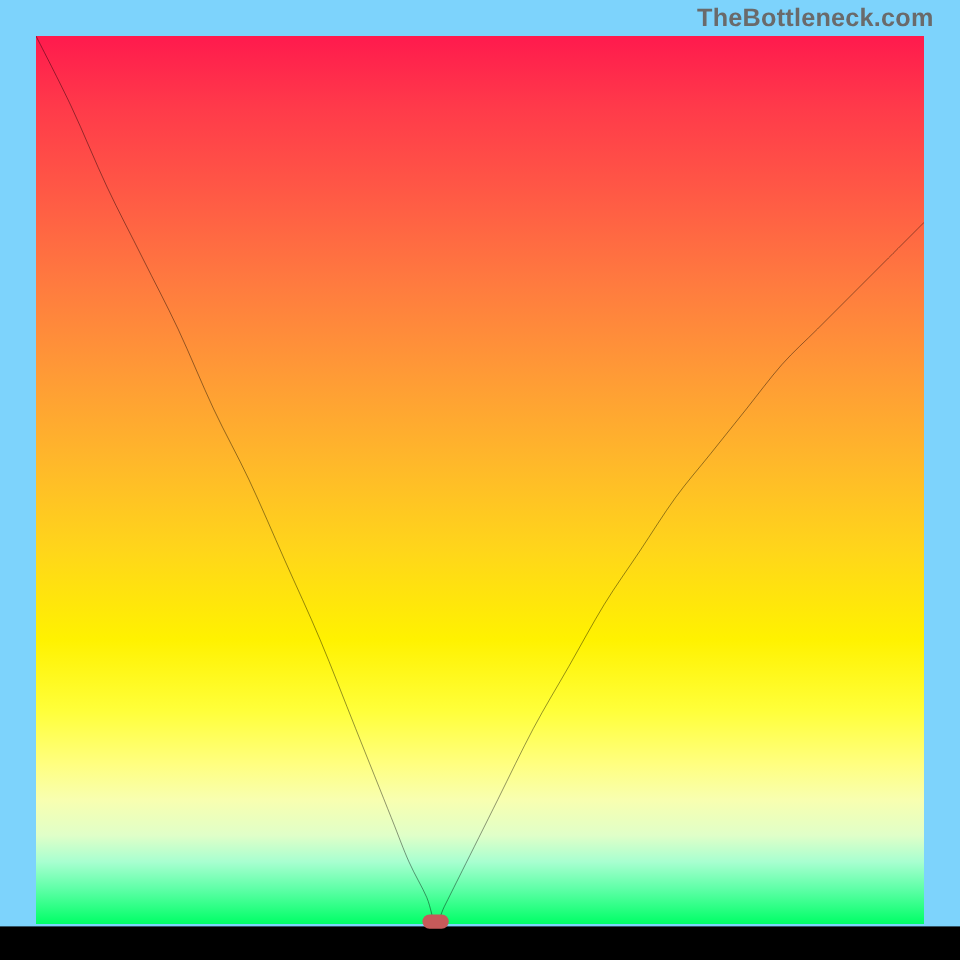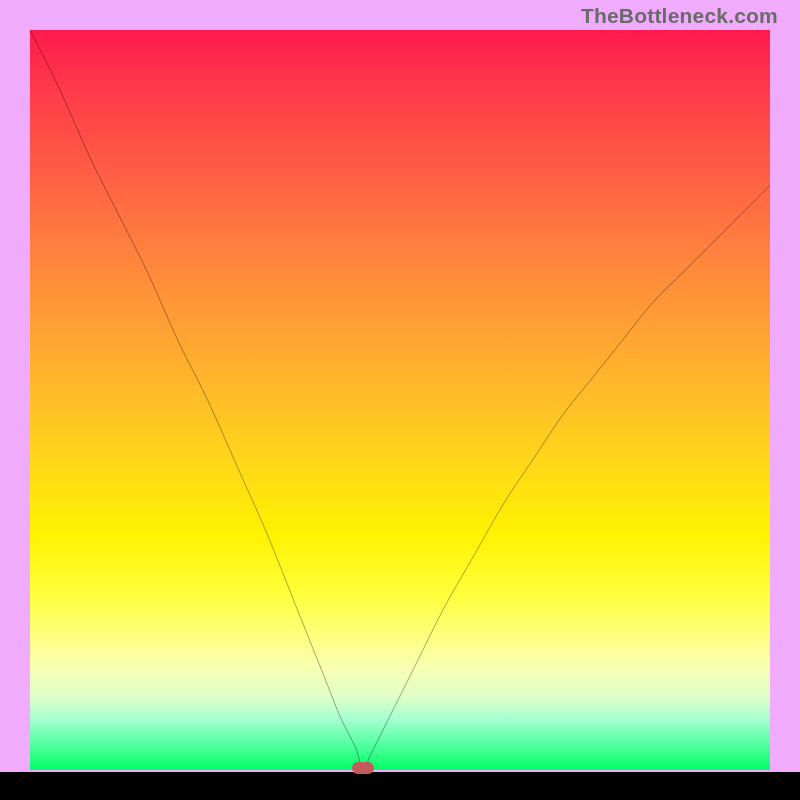--- a/index.html
+++ b/index.html
@@ -10,21 +10,21 @@
     background: #000;
     position: relative;
     overflow: hidden;
   }
   .outer-frame {
     position: absolute;
     top: 0;
     left: 0;
     width: 800px;
     height: 772px;
-    background: #f0abfc;
+    background: #7dd3fc;
   }
   .plot-area {
     position: absolute;
     top: 30px;
     left: 30px;
     width: 740px;
     height: 740px;
     background: linear-gradient(to bottom,
       #ff1a4d 0%,
       #ff3a4a 8%,

